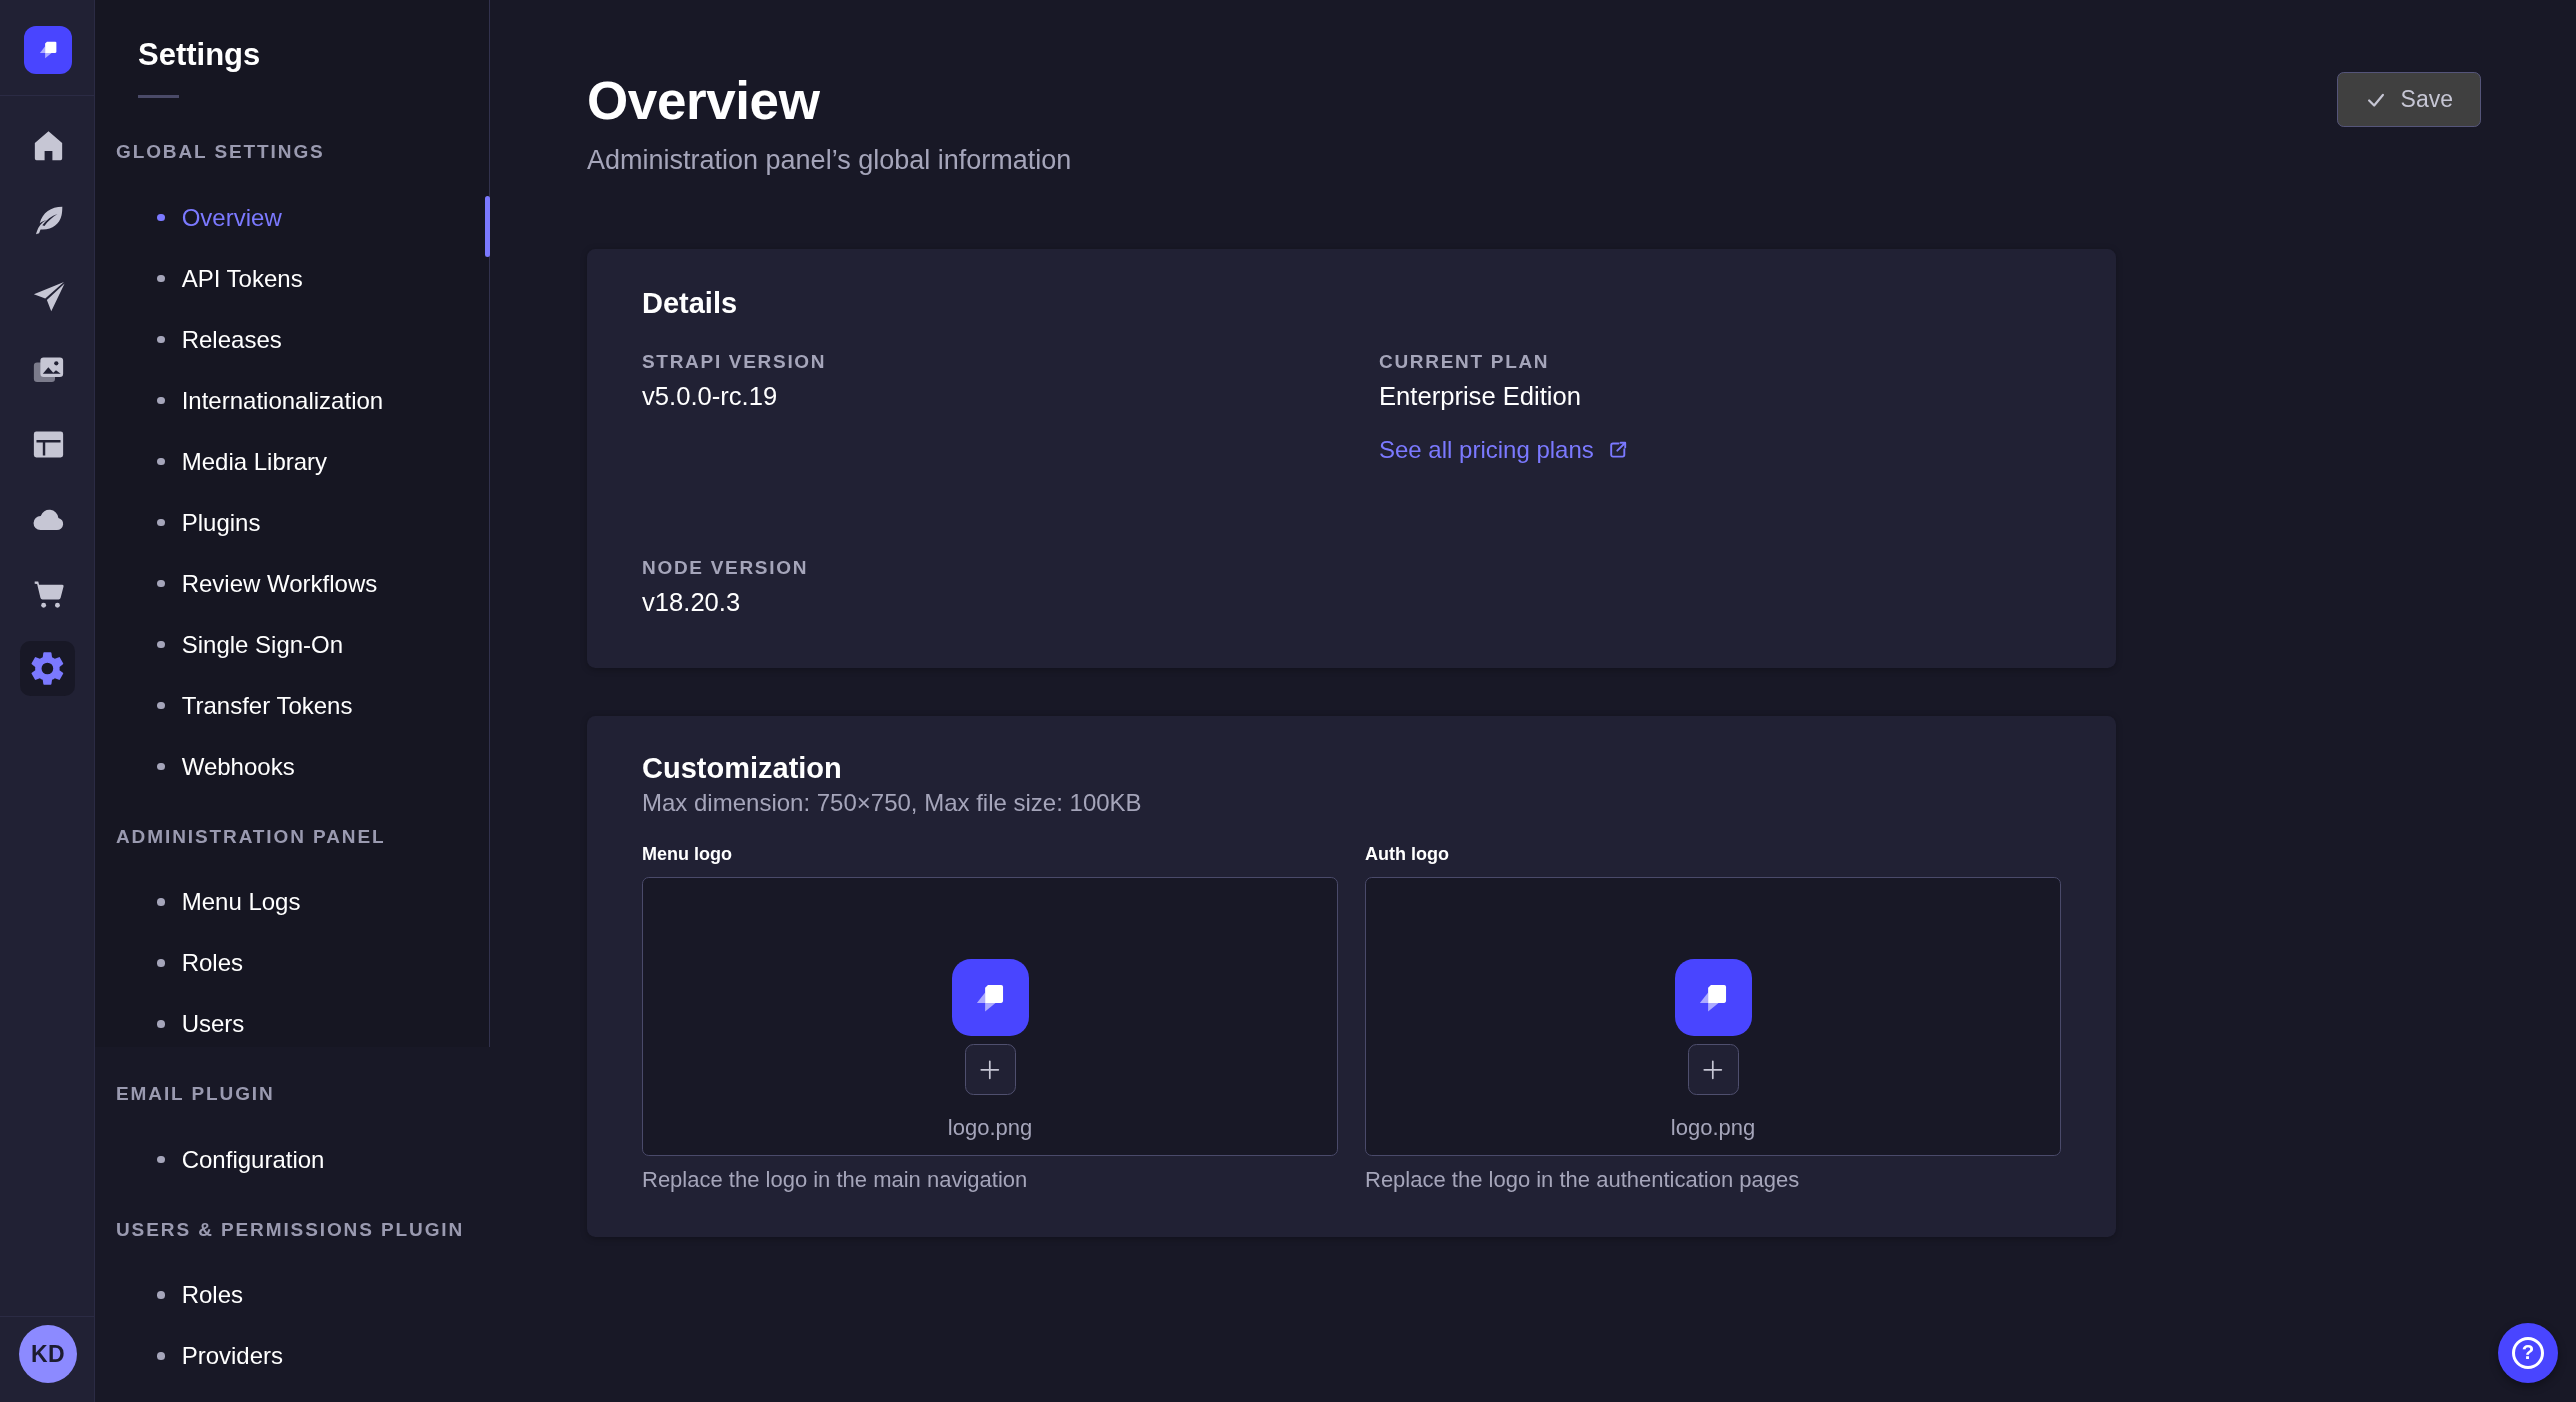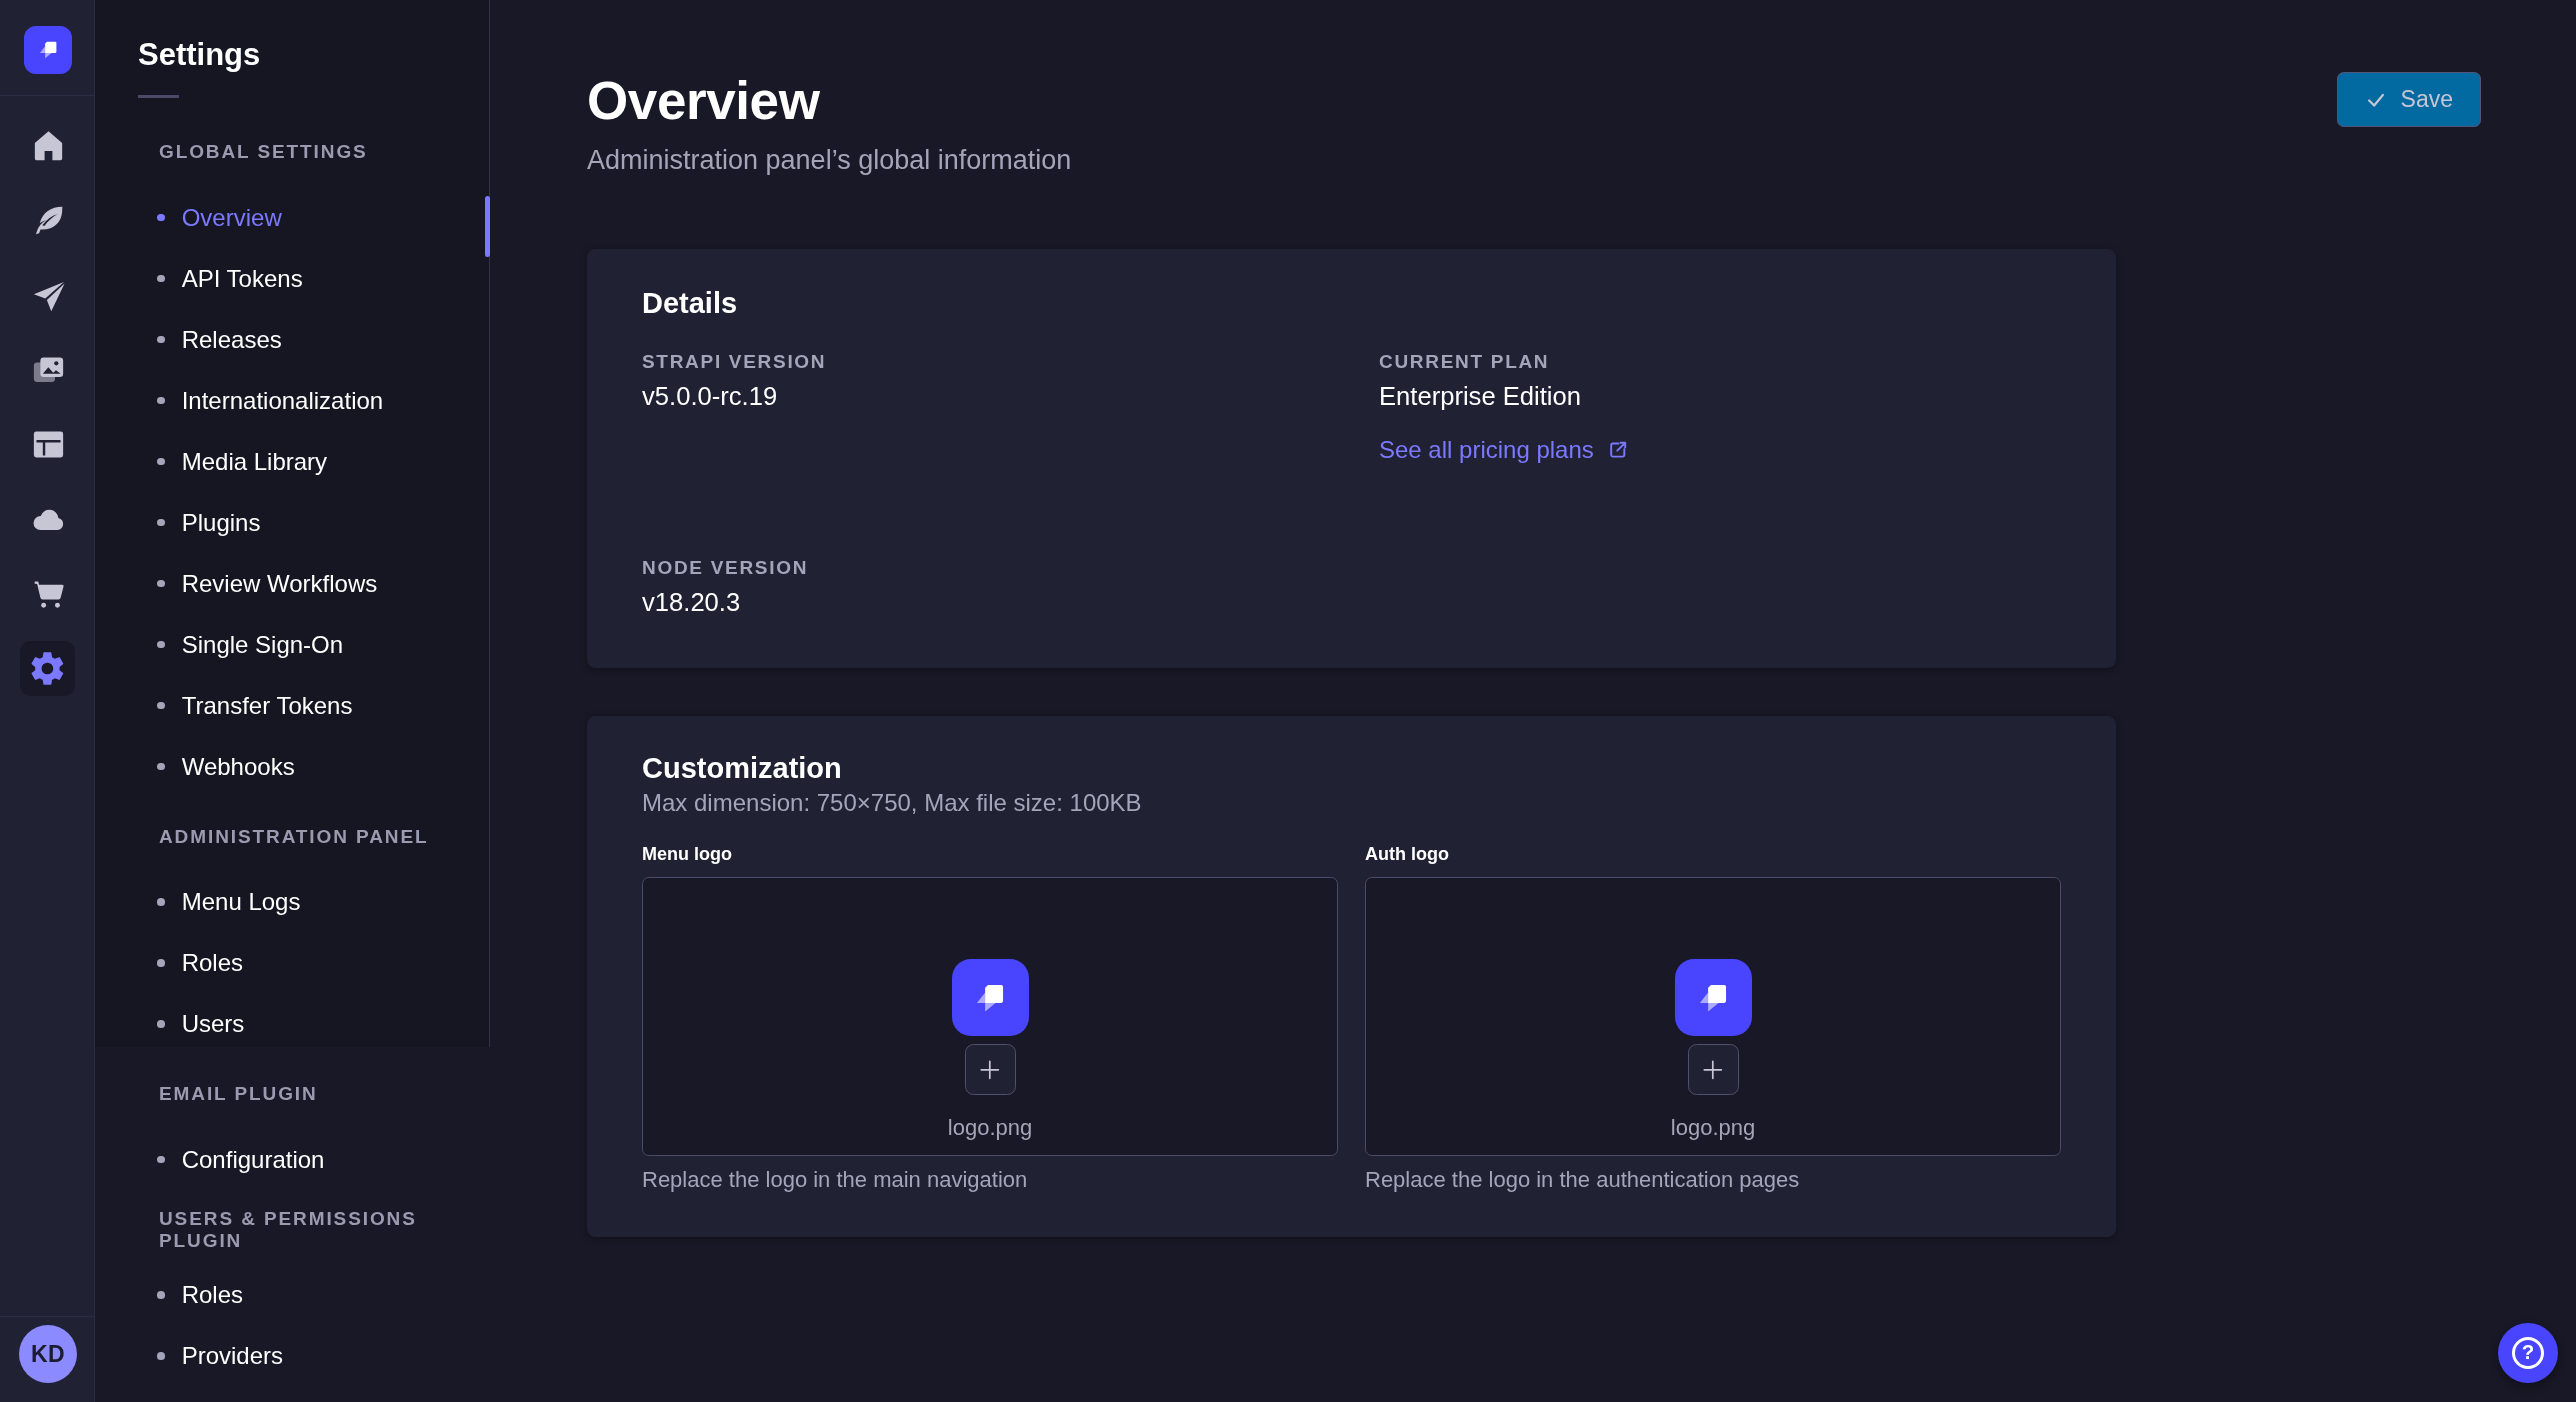--- a/index.html
+++ b/index.html
@@ -50,21 +50,21 @@
     display:flex;align-items:center;justify-content:center;cursor:pointer;letter-spacing:0.4px;
   }
   
   .subnav{
     position:absolute;left:95px;top:0;width:395px;height:1047px;
     background:var(--subnav-bg);border-right:0.9px solid #32324d;
   }
   .subnav-title{font-size:31px;font-weight:600;color:var(--txt);padding:37px 0 0 43px;}
   .subnav-underline{width:41px;height:2.6px;background:#4a4a68;margin:22px 0 0 43px;}
   .section-header{
-    height:41px;margin-top:19px;display:flex;align-items:center;padding-left:64px;
+    height:41px;margin-top:19px;display:flex;align-items:center;padding-left:21px;
     font-size:19px;font-weight:700;letter-spacing:1.9px;color:var(--txt-section);
   }
   .section-header.first{margin-top:34px;}
   .nav-list{list-style:none;padding-top:14.5px;}
   .nav-item{
     height:61px;display:flex;align-items:center;gap:17px;padding-left:62px;
     font-size:24px;color:var(--txt);cursor:pointer;
   }
   .bullet{width:7.7px;height:7.7px;border-radius:50%;background:var(--txt-dim);flex:none;}
   .nav-item.active{color:var(--link);}
@@ -73,21 +73,21 @@
     position:absolute;right:-0.9px;top:196px;width:5.1px;height:61px;border-radius:3.4px;
     background:var(--link);
   }
   
   .main{position:absolute;left:492px;top:0;width:2084px;height:1402px;}
   .page-header{position:relative;padding:70px 0 0 95px;}
   .page-title{font-size:53px;font-weight:700;letter-spacing:-0.4px;line-height:61px;}
   .page-subtitle{font-size:27px;color:var(--txt-dim);margin-top:12px;line-height:34px;}
   .save-btn{
     position:absolute;top:72px;right:95px;height:55px;padding:0 27px;
-    background:#0369a1;border:0.9px solid #55557a;border-radius:6.8px;
+    background:#404040;border:0.9px solid #55557a;border-radius:6.8px;
     display:flex;align-items:center;gap:13.6px;cursor:pointer;
     font-family:"Liberation Sans",sans-serif;font-size:23px;color:#c6c6d4;
   }
   .card{
     margin-left:95px;width:1529px;background:var(--card-bg);border-radius:8.5px;
     box-shadow:0 1.7px 6.8px rgba(0,0,0,.25);
   }
   .card-title{font-size:29px;font-weight:600;line-height:41px;color:var(--txt);}
   .details-card{margin-top:72px;padding:34px 55px 49px 55px;}
   .details-grid{display:grid;grid-template-columns:1fr 1fr;column-gap:55px;}

